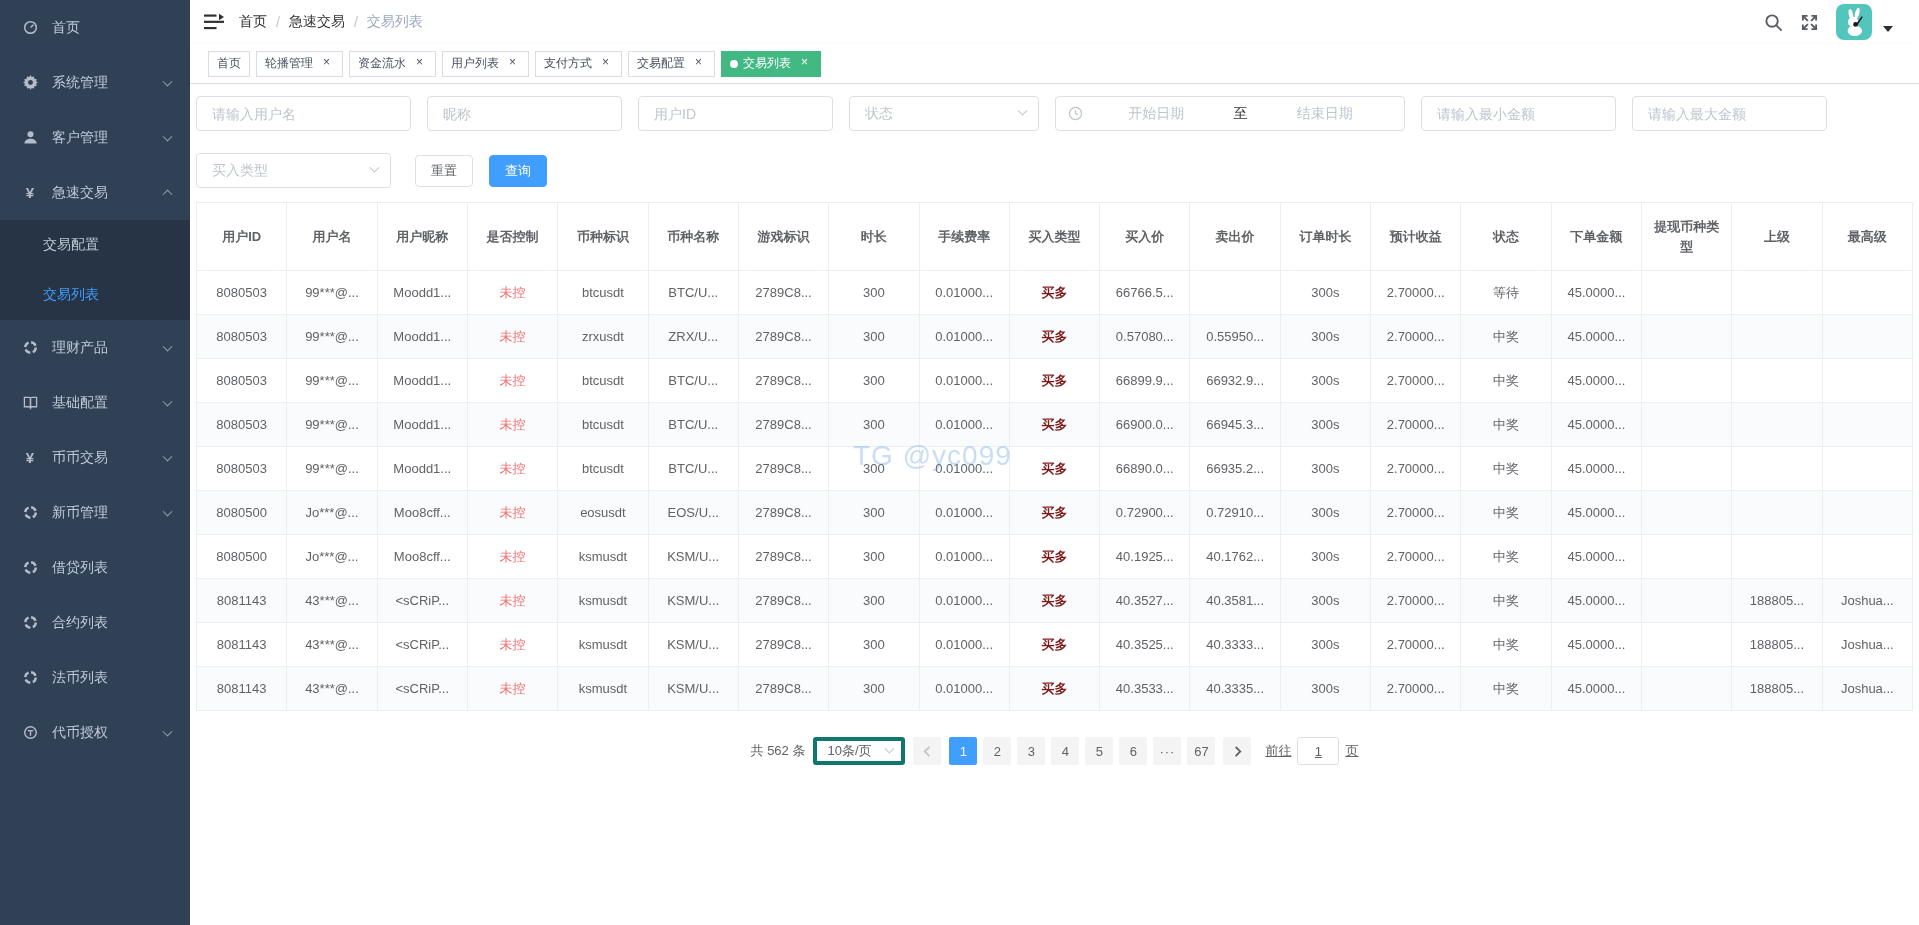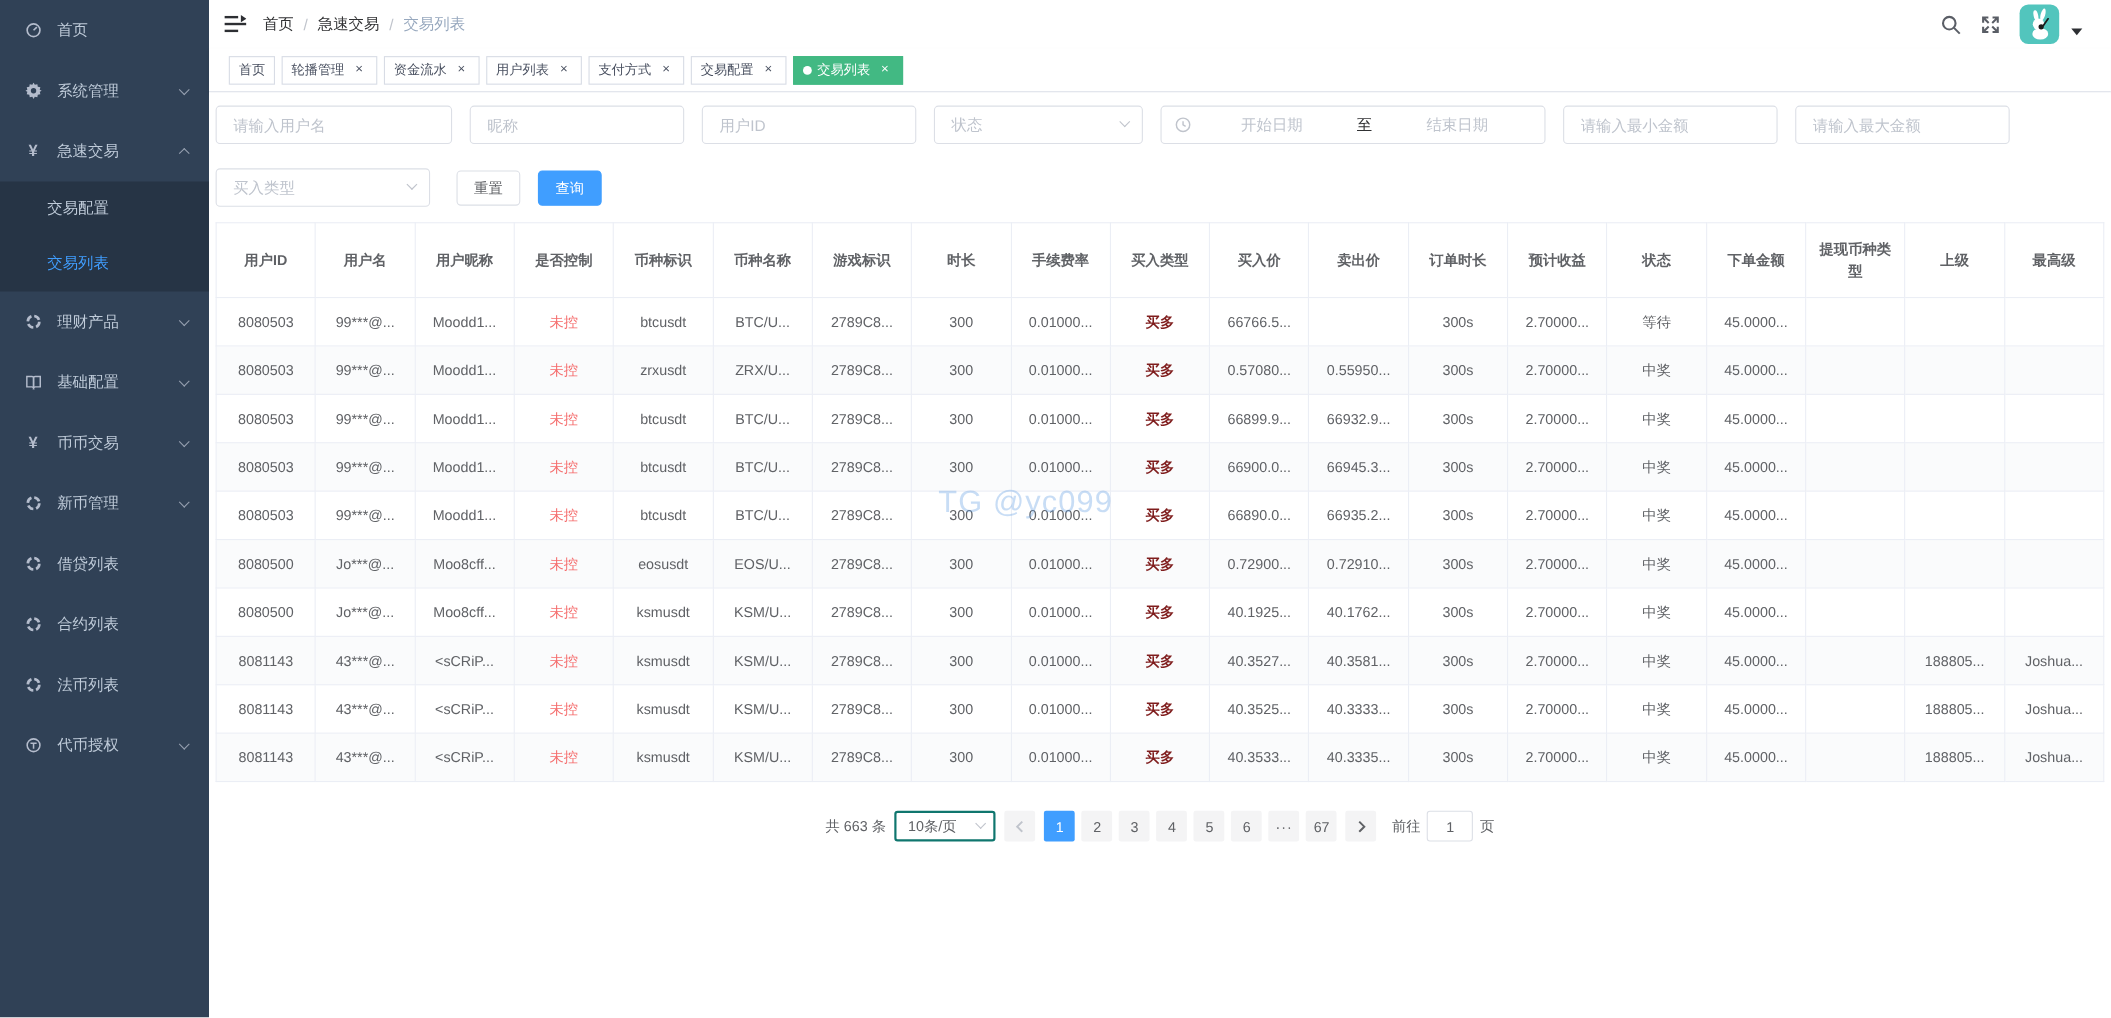--- a/index.html
+++ b/index.html
@@ -86,32 +86,32 @@
     padding:0 8px; overflow:hidden; white-space:nowrap; }
   th { height:68px; color:#606266; font-weight:bold; white-space:normal; line-height:1.5; background:#fff; }
   td { height:44px; color:#606266; }
   tbody tr:nth-child(even) { background:#fafbfc; }
   .c-red { color:#f56c6c; }
   .c-green { color:#7f1d1d;font-weight:bold; }
 
   
   .pagination { margin-top:26px; display:flex; align-items:center; justify-content:center;
     gap:8px; font-size:13px; color:#606266; }
-  .pg-size { width:92px; height:28px; border:2px solid #0f766e; border-radius:3px;
+  .pg-size { width:92px; height:28px; border:4px solid #0f766e; border-radius:3px;
     display:inline-flex; align-items:center; justify-content:space-between;
     padding:0 8px 0 10px; font-size:13px; color:#606266; cursor:pointer; }
   .pg-pages { display:inline-flex; gap:6px; align-items:center; }
   .pg-btn { min-width:28px; height:28px; padding:0 3px; background:#f4f4f5; border-radius:2px;
     display:inline-flex; align-items:center; justify-content:center; cursor:pointer;
     color:#606266; font-size:13px; }
   .pg-btn.active { background:#409eff; color:#fff; }
   .pg-btn.pg-prev { color:#c0c4cc; }
   .pg-btn svg { width:11px; height:11px; }
   .pg-more { letter-spacing:1px; color:#606266; background:#f4f4f5; }
-  .pg-jump { display:inline-flex; align-items:center; gap:6px; margin-left:6px; }
+  .pg-jump { display:inline-flex; align-items:center; gap:6px; margin-left:6px;text-decoration:underline; }
   .pg-jump input { width:42px; height:28px; border:1px solid #dcdfe6; border-radius:3px;
     text-align:center; font-size:13px; color:#606266; outline:none; font-family:inherit; }
 
   
   .watermark { position:absolute; left:853px; top:440px; font-size:28px;
     color:rgba(96,158,225,.35); pointer-events:none; letter-spacing:1px; z-index:5; }
 </style>
 </head>
 <body>
 
@@ -129,20 +129,30 @@
           <span class="mi-label">首页</span>
         </div>
         <div class="menu-item">
           <span class="mi-icon">
             <svg viewBox="0 0 16 16" fill="currentColor">
               <path d="M8 0l1.2 2.2 2.5-.6.4 2.5 2.5.4-.6 2.5L16 8l-2 1 .6 2.5-2.5.4-.4 2.5-2.5-.6L8 16l-1.2-2.2-2.5.6-.4-2.5-2.5-.4.6-2.5L0 8l2-1-.6-2.5 2.5-.4.4-2.5 2.5.6z"></path>
               <circle cx="8" cy="8" r="2.6" fill="#304156"></circle>
             </svg>
           </span>
           <span class="mi-label">系统管理</span>
+          <i class="mi-arrow"></i>
+        </div>
+        <div class="menu-item">
+          <span class="mi-icon">
+            <svg viewBox="0 0 16 16" fill="currentColor">
+              <circle cx="8" cy="4.6" r="3.2"></circle>
+              <path d="M1.5 14.5c0-3.4 2.9-5.2 6.5-5.2s6.5 1.8 6.5 5.2z"></path>
+            </svg>
+          </span>
+          <span class="mi-label">客户管理</span>
           <i class="mi-arrow"></i>
         </div>
         <div class="menu-item">
           <span class="mi-icon">
             <span style="font-size:15px;font-weight:bold;line-height:1">¥</span>
           </span>
           <span class="mi-label">急速交易</span>
           <i class="mi-arrow up"></i>
         </div>
         <div class="submenu">
@@ -575,21 +585,21 @@
               <td>中奖</td>
               <td>45.0000...</td>
               <td></td>
               <td>188805...</td>
               <td>Joshua...</td>
             </tr>
           </tbody>
       </table>
 
       <div class="pagination">
-        <span class="pg-total">共 663 条</span>
+        <span class="pg-total">共 562 条</span>
         <span class="pg-size">
           <span>10条/页</span>
           <i class="sel-arrow"></i>
         </span>
         <span class="pg-btn pg-prev">
           <svg viewBox="0 0 12 12" fill="none" stroke="#c0c4cc" stroke-width="2">
               <path d="M8 1 L3 6 L8 11"></path>
             </svg>
         </span>
         <span class="pg-pages" id="pg-pages">

